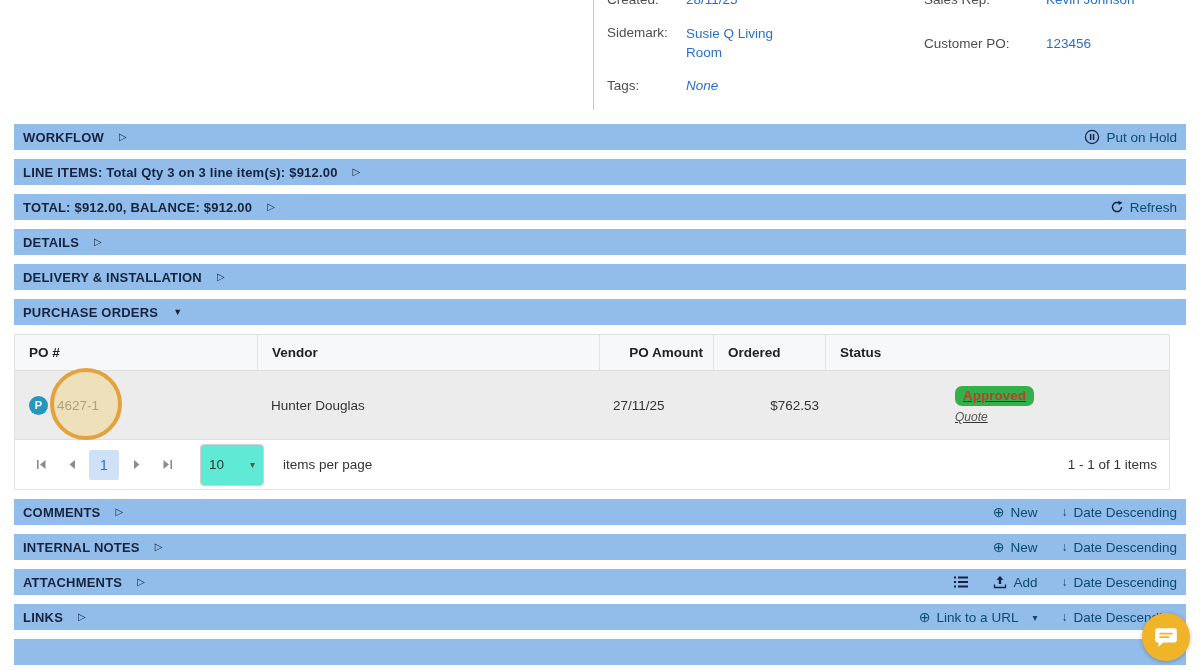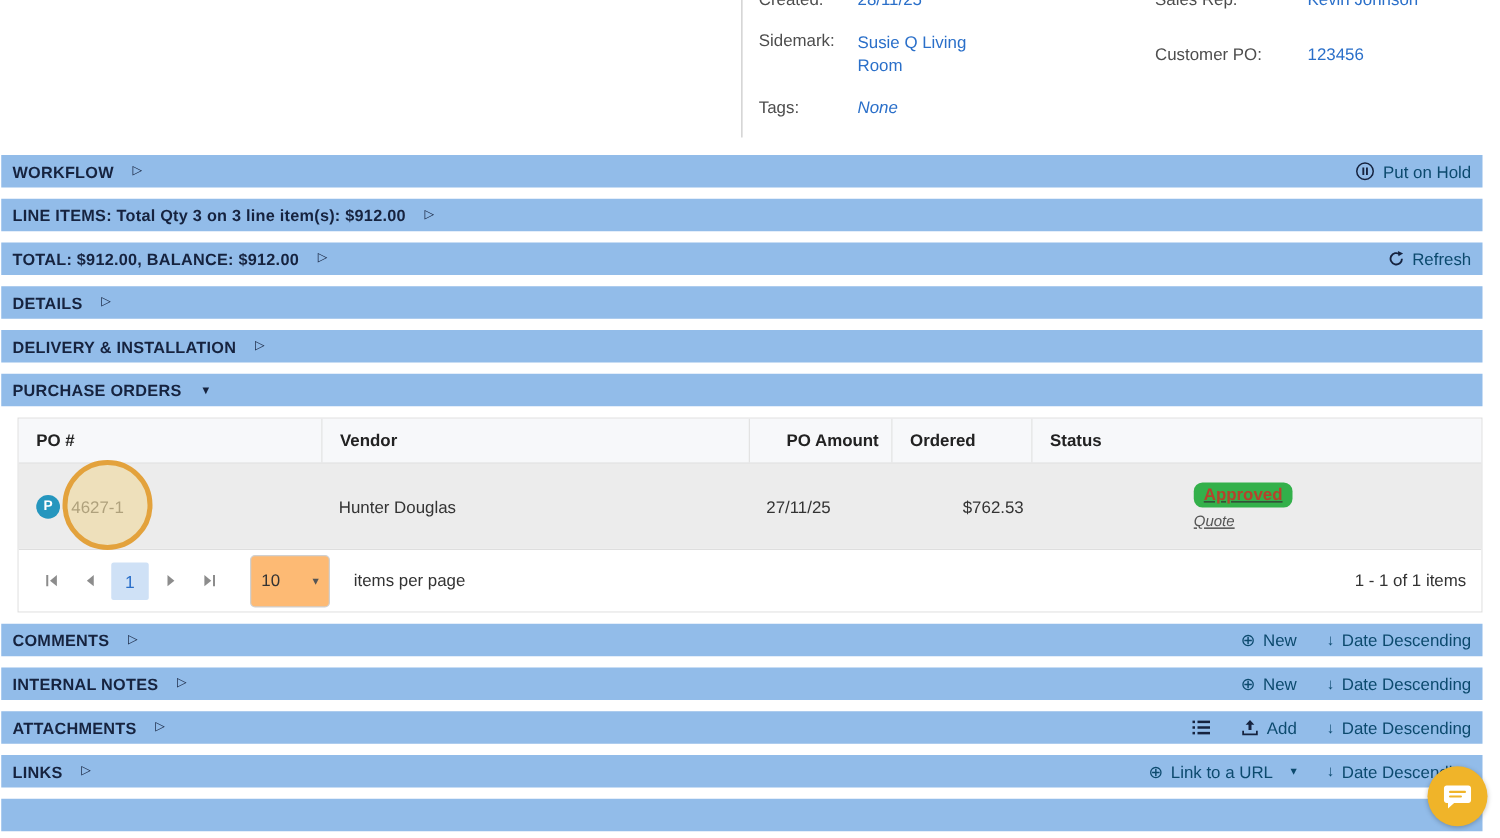--- a/index.html
+++ b/index.html
@@ -14,33 +14,33 @@
   .fields-right { left: 924px; width: 270px; }
   .frow { display: flex; margin-bottom: 15px; }
   .fields-right .frow { margin-bottom: 26px; }
   .flabel { width: 79px; color: #4d4d4d; flex: 0 0 auto; }
   .fields-right .flabel { width: 122px; }
   .fvalue { color: #2a6fc9; text-decoration: none; cursor: pointer; }
   .fvalue.wrap { display: inline-block; width: 97px; line-height: 19px; }
   .fvalue.italic { font-style: italic; }
 
   
-  .bar { height: 26px; background: #92bce9; margin: 0 14px 9px 1px; display: flex;
+  .bar { height: 26px; background: #92bce9; margin: 0 14px 9px 14px; display: flex;
          align-items: center; padding: 0 9px; color: #16233f; }
   .bar-title { font-weight: bold; font-size: 13px; letter-spacing: 0.2px; white-space: nowrap; }
   .caret { margin-left: 15px; font-size: 10px; line-height: 1; cursor: pointer; color: #16233f; }
   .caret.down { font-size: 9px; }
   .bar-right { margin-left: auto; display: flex; align-items: center; gap: 24px; font-size: 13.5px; }
   .action { display: inline-flex; align-items: center; gap: 6px; cursor: pointer; white-space: nowrap; color: #0c4a6e; }
   .action .uni { font-size: 14px; line-height: 1; }
   .action .uni.small { font-size: 12px; }
   .caret-down-glyph { font-size: 10px; margin-left: 8px; }
 
   
-  .po-table { margin: 0 14px 9px 14px; border: 1px solid #e2e2e2; background: #fff; font-size: 13.5px; }
+  .po-table { margin: 0 30px 9px 14px; border: 1px solid #e2e2e2; background: #fff; font-size: 13.5px; }
   .t-head { display: flex; background: #f7f8fa; height: 36px; border-bottom: 1px solid #dedede;
             font-weight: bold; color: #222; align-items: stretch; }
   .t-cell { display: flex; align-items: center; padding-left: 14px; flex: 0 0 auto; }
   .t-head .t-cell { border-left: 1px solid #e3e3e3; }
   .t-head .t-cell:first-child { border-left: none; }
   .c-po     { width: 242px; }
   .c-vendor { width: 342px; text-align: center; }
   .c-created{ width: 116px; }
   .c-amount { width: 114px; justify-content: flex-end; padding-right: 10px; padding-left: 0; }
   .c-ordered{ width: 112px; }
@@ -60,21 +60,21 @@
 
   
   .t-pager { display: flex; align-items: center; height: 50px; background: #fff;
              border-top: 1px solid #dedede; padding: 0 12px; gap: 3px; color: #333; }
   .pg-btn { width: 28px; height: 28px; display: inline-flex; align-items: center; justify-content: center;
             color: #8c8c8c; cursor: pointer; background: transparent; border: none; }
   .pg-page { width: 30px; height: 30px; display: inline-flex; align-items: center; justify-content: center;
              background: #cfe1f6; color: #2a6fc9; border-radius: 2px; font-size: 14px; cursor: pointer; }
   .pg-select { margin-left: 16px; width: 64px; height: 42px; border: 1px solid #d0d0d0; border-radius: 4px;
                display: inline-flex; align-items: center; justify-content: space-between;
-               padding: 12px 8px; cursor: pointer; color: #333; background: #fdba74; }
+               padding: 12px 8px; cursor: pointer; color: #333; background: #5eead4; }
   .pg-select .sel-caret { font-size: 10px; color: #555; }
   .pg-label { margin-left: 16px; }
   .pg-range { margin-left: auto; }
 
   
   .chat-fab { position: absolute; right: 10px; bottom: 9px; width: 48px; height: 48px; border-radius: 50%;
               background: #f0b429; border: none; display: flex; align-items: center; justify-content: center;
               cursor: pointer; z-index: 10; box-shadow: 0 1px 4px rgba(0,0,0,0.25); }
 
   .bar-partial { margin-bottom: 0; }

